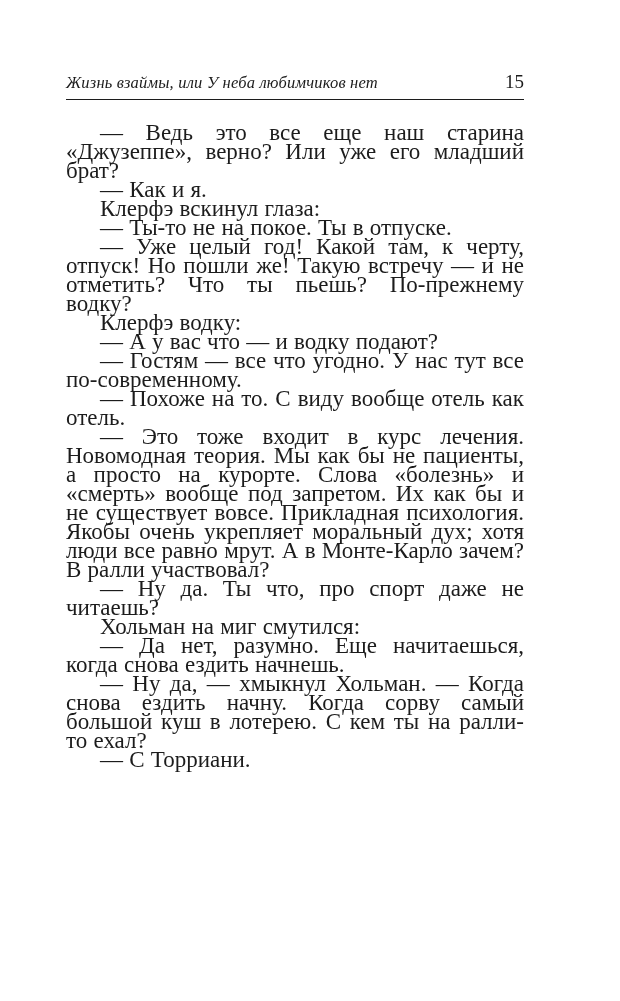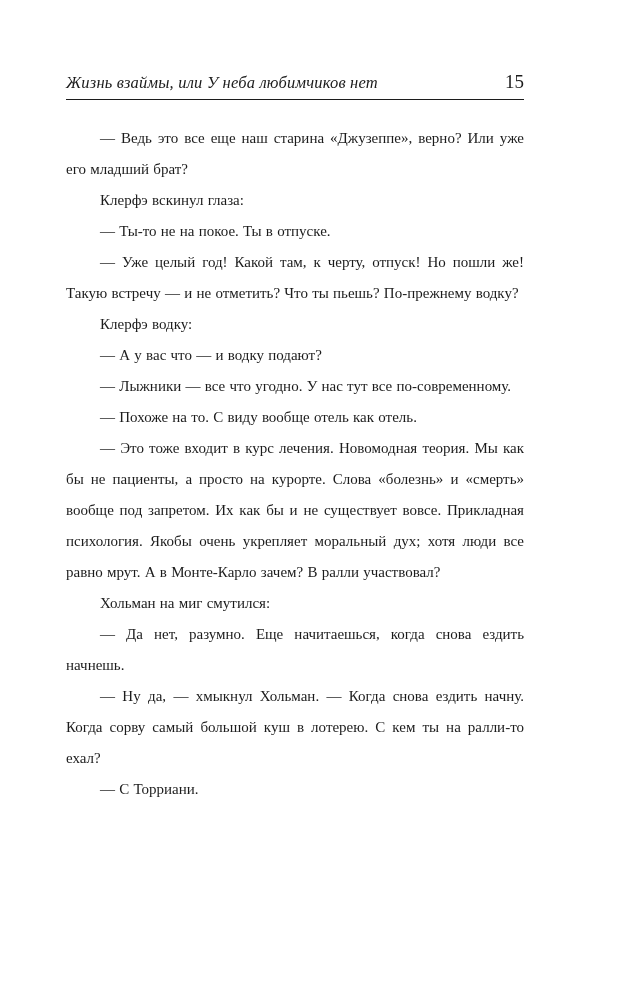--- a/index.html
+++ b/index.html
@@ -38,22 +38,22 @@
     font-style: normal;
     font-size: 19px;
   }
   .header-rule {
     border: none;
     border-top: 1.5px solid #1c1c1c;
     margin: 6px 0 0 0;
   }
   .body-text {
     margin-top: 23px;
-    font-size: 15px;
-    line-height: 31px;
+    font-size: 23px;
+    line-height: 19px;
     text-align: justify;
     word-spacing: 0.5px;
   }
   .body-text p {
     margin: 0;
     padding: 0;
     text-indent: 34px;
   }
 </style>
 </head>
@@ -64,28 +64,30 @@
 
     <div class="running-header">
       <span class="running-title">Жизнь взаймы, или У неба любимчиков нет</span>
       <span class="page-number">15</span>
     </div>
 
     <hr class="header-rule">
 
     <div class="body-text" id="body-container">
         <p>— Ведь это все еще наш старина «Джузеппе», верно? Или уже его младший брат?</p>
+        <p>— Как и я.</p>
         <p>Клерфэ вскинул глаза:</p>
         <p>— Ты-то не на покое. Ты в отпуске.</p>
         <p>— Уже целый год! Какой там, к черту, отпуск! Но пошли же! Такую встречу — и не отметить? Что ты пьешь? По-прежнему водку?</p>
         <p>Клерфэ водку:</p>
         <p>— А у вас что — и водку подают?</p>
-        <p>— Лыжники — все что угодно. У нас тут все по-современному.</p>
+        <p>— Гостям — все что угодно. У нас тут все по-современному.</p>
         <p>— Похоже на то. С виду вообще отель как отель.</p>
         <p>— Это тоже входит в курс лечения. Новомодная теория. Мы как бы не пациенты, а просто на курорте. Слова «болезнь» и «смерть» вообще под запретом. Их как бы и не существует вовсе. Прикладная психология. Якобы очень укрепляет моральный дух; хотя люди все равно мрут. А в Монте-Карло зачем? В ралли участвовал?</p>
+        <p>— Ну да. Ты что, про спорт даже не читаешь?</p>
         <p>Хольман на миг смутился:</p>
         <p>— Да нет, разумно. Еще начитаешься, когда снова ездить начнешь.</p>
         <p>— Ну да, — хмыкнул Хольман. — Когда снова ездить начну. Когда сорву самый большой куш в лотерею. С кем ты на ралли-то ехал?</p>
         <p>— С Торриани.</p>
       </div>
 
   </div>
 </div>
 
 </body></html>

